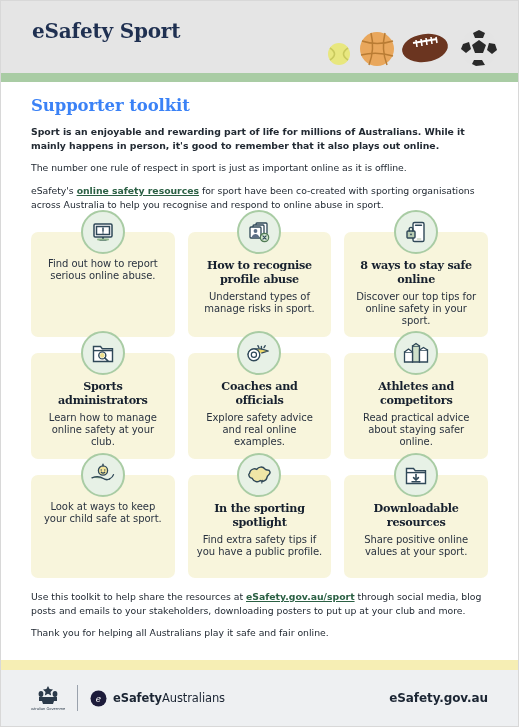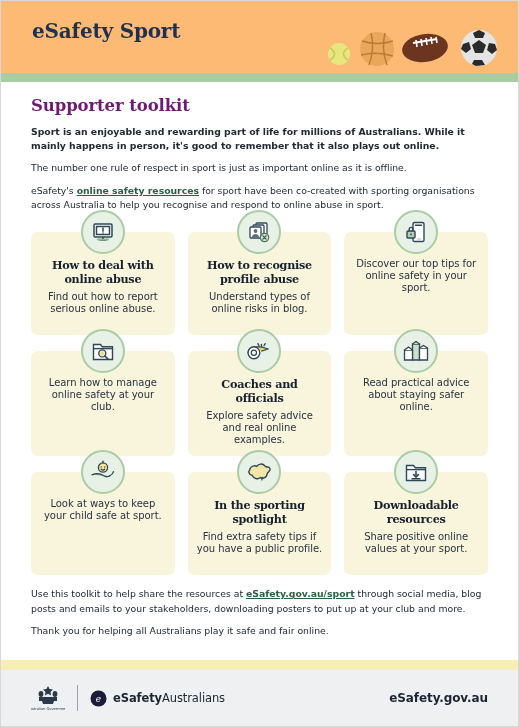--- a/index.html
+++ b/index.html
@@ -13,21 +13,21 @@
     width: 519px; height: 727px;
     background: #ffffff;
     border: 1px solid #d8d8d8;
     overflow: hidden;
   }
 
   
   .header {
     position: relative;
     height: 72px;
-    background: #fdba74;
+    background: #e5e5e5;
     overflow: hidden;
     text-align: center;
   }
   .header-title {
     position: absolute;
     left: 31px; top: 18px;
     font-family: "DejaVu Serif", serif;
     font-weight: bold;
     font-size: 20px;
     letter-spacing: -0.2px;
@@ -44,21 +44,21 @@
   }
 
   
   .content {
     padding: 14px 30px 0 30px;
   }
   .section-title {
     font-family: "DejaVu Serif", serif;
     font-weight: bold;
     font-size: 16.5px;
-    color: #701a75;
+    color: #3b82f6;
     margin-bottom: 10px;
     letter-spacing: -0.1px;
   }
   p.intro {
     font-size: 9.3px;
     line-height: 14.2px;
     color: #222a33;
     margin-bottom: 8px;
     letter-spacing: -0.02px;
   }
@@ -224,64 +224,65 @@
           <svg width="24" height="24" viewBox="0 0 24 24" fill="none" stroke="#2f4858" stroke-width="1.5">
             <rect x="3" y="4" width="18" height="13" rx="1.2" fill="#fff"></rect>
             <rect x="5.5" y="6.5" width="13" height="8" fill="#fff"></rect>
             <path d="M12 8v3.2" stroke-linecap="round"></path>
             <circle cx="12" cy="12.9" r="0.75" fill="#2f4858" stroke="none"></circle>
             <path d="M9 20h6" stroke-linecap="round"></path>
             <path d="M11 17h2v3h-2z" fill="#2f4858" stroke="none"></path>
             <rect x="6" y="18.6" width="12" height="1.8" rx="0.8" fill="#8fb68d" stroke="none"></rect>
           </svg>
         </div>
-        <div class="card-title">How to deal with online abuse</div>
         <div class="card-desc">Find out how to report serious online abuse.</div>
       </div>
 
       <div class="card">
         <div class="card-icon">
           <svg width="24" height="24" viewBox="0 0 24 24" fill="none" stroke="#2f4858" stroke-width="1.3">
             <rect x="9" y="3" width="11" height="11" rx="1" fill="#fff"></rect>
             <rect x="6" y="5" width="11" height="11" rx="1" fill="#fff"></rect>
             <rect x="3" y="7" width="11" height="11" rx="1" fill="#fff"></rect>
             <circle cx="8.5" cy="11" r="1.9" fill="#5c6f87" stroke="none"></circle>
             <path d="M4.4 17.4c.9-2.4 2.6-3.5 4.1-3.5s3.2 1.1 4.1 3.5z" fill="#5c6f87" stroke="none"></path>
             <circle cx="17.5" cy="17.5" r="4.2" fill="#cfe3cb" stroke="#4f7a54" stroke-width="1.2"></circle>
             <path d="M15.9 15.9l3.2 3.2M19.1 15.9l-3.2 3.2" stroke="#2f4858" stroke-width="1.1" stroke-linecap="round"></path>
           </svg>
         </div>
         <div class="card-title">How to recognise profile abuse</div>
-        <div class="card-desc">Understand types of online risks in blog.</div>
+        <div class="card-desc">Understand types of manage risks in sport.</div>
       </div>
 
       <div class="card">
         <div class="card-icon">
           <svg width="24" height="24" viewBox="0 0 24 24" fill="none" stroke="#2f4858" stroke-width="1.4">
             <rect x="9" y="2.5" width="11" height="19" rx="1.6" fill="#fff"></rect>
             <path d="M11.5 5.2h6" stroke-linecap="round"></path>
             <rect x="12.6" y="18.2" width="4.8" height="1.6" rx="0.8" fill="#c9d6c4" stroke="none"></rect>
             <rect x="3" y="11" width="8" height="7" rx="1" fill="#b9cdb4"></rect>
             <path d="M5.2 11V9.2a1.8 1.8 0 0 1 3.6 0V11" stroke-linecap="round"></path>
             <circle cx="7" cy="14.4" r="0.9" fill="#2f4858" stroke="none"></circle>
           </svg>
         </div>
+        <div class="card-title">8 ways to stay safe online</div>
         <div class="card-desc">Discover our top tips for online safety in your sport.</div>
       </div>
 
       <div class="card">
         <div class="card-icon">
           <svg width="24" height="24" viewBox="0 0 24 24" fill="none" stroke="#2f4858" stroke-width="1.4">
             <path d="M2.5 5.5h7l1.8 2.2H21.5v12.8H2.5z" fill="#fff"></path>
             <path d="M2.5 9.6h19"></path>
             <circle cx="11.3" cy="14.4" r="3.5" fill="#fff" stroke="#2f4858"></circle>
             <circle cx="11.3" cy="14.4" r="2.3" fill="#eddf8c" stroke="none"></circle>
             <path d="M13.9 17l3.1 3.1" stroke-linecap="round" stroke-width="1.7"></path>
           </svg>
         </div>
+        <div class="card-title">Sports administrators</div>
         <div class="card-desc">Learn how to manage online safety at your club.</div>
       </div>
 
       <div class="card">
         <div class="card-icon">
           <svg width="26" height="24" viewBox="0 0 26 24" fill="none" stroke="#2f4858" stroke-width="1.3">
             <path d="M2 13.8c0-3.3 2.6-5.9 5.9-5.9h7.4l7 2.1-7 2.1H7.9" fill="#edd86a" stroke="none"></path>
             <path d="M2 13.8c0-3.3 2.6-5.9 5.9-5.9h7.4l7 2.1-7 2.1" stroke-linejoin="round"></path>
             <circle cx="7.9" cy="13.8" r="5.9" fill="#fff" stroke="#2f4858" stroke-width="1.4"></circle>
             <circle cx="7.9" cy="13.8" r="2.6" fill="#fff" stroke="#2f4858" stroke-width="1.2"></circle>
@@ -297,20 +298,21 @@
         <div class="card-icon">
           <svg width="26" height="22" viewBox="0 0 26 22" fill="none" stroke="#2f4858" stroke-width="1.3">
             <path d="M9.5 4h7v16h-7z" fill="#cfe0c9"></path>
             <path d="M1.5 10h8v10h-8z" fill="#fff"></path>
             <path d="M16.5 8h8v12h-8z" fill="#fff"></path>
             <path d="M9.5 4 L13 1.5 L16.5 4" fill="#cfe0c9"></path>
             <path d="M1.5 10 L5.5 7 L9.5 10" fill="#fff"></path>
             <path d="M16.5 8 L20.5 5.5 L24.5 8" fill="#fff"></path>
           </svg>
         </div>
+        <div class="card-title">Athletes and competitors</div>
         <div class="card-desc">Read practical advice about staying safer online.</div>
       </div>
 
       <div class="card">
         <div class="card-icon">
           <svg width="26" height="24" viewBox="0 0 26 24" fill="none" stroke="#2f4858" stroke-width="1.3">
             <circle cx="13" cy="7.5" r="4.6" fill="#f4e59a"></circle>
             <path d="M13 2.9V1.2" stroke-linecap="round"></path>
             <circle cx="11.2" cy="7" r="0.7" fill="#2f4858" stroke="none"></circle>
             <circle cx="14.8" cy="7" r="0.7" fill="#2f4858" stroke="none"></circle>

